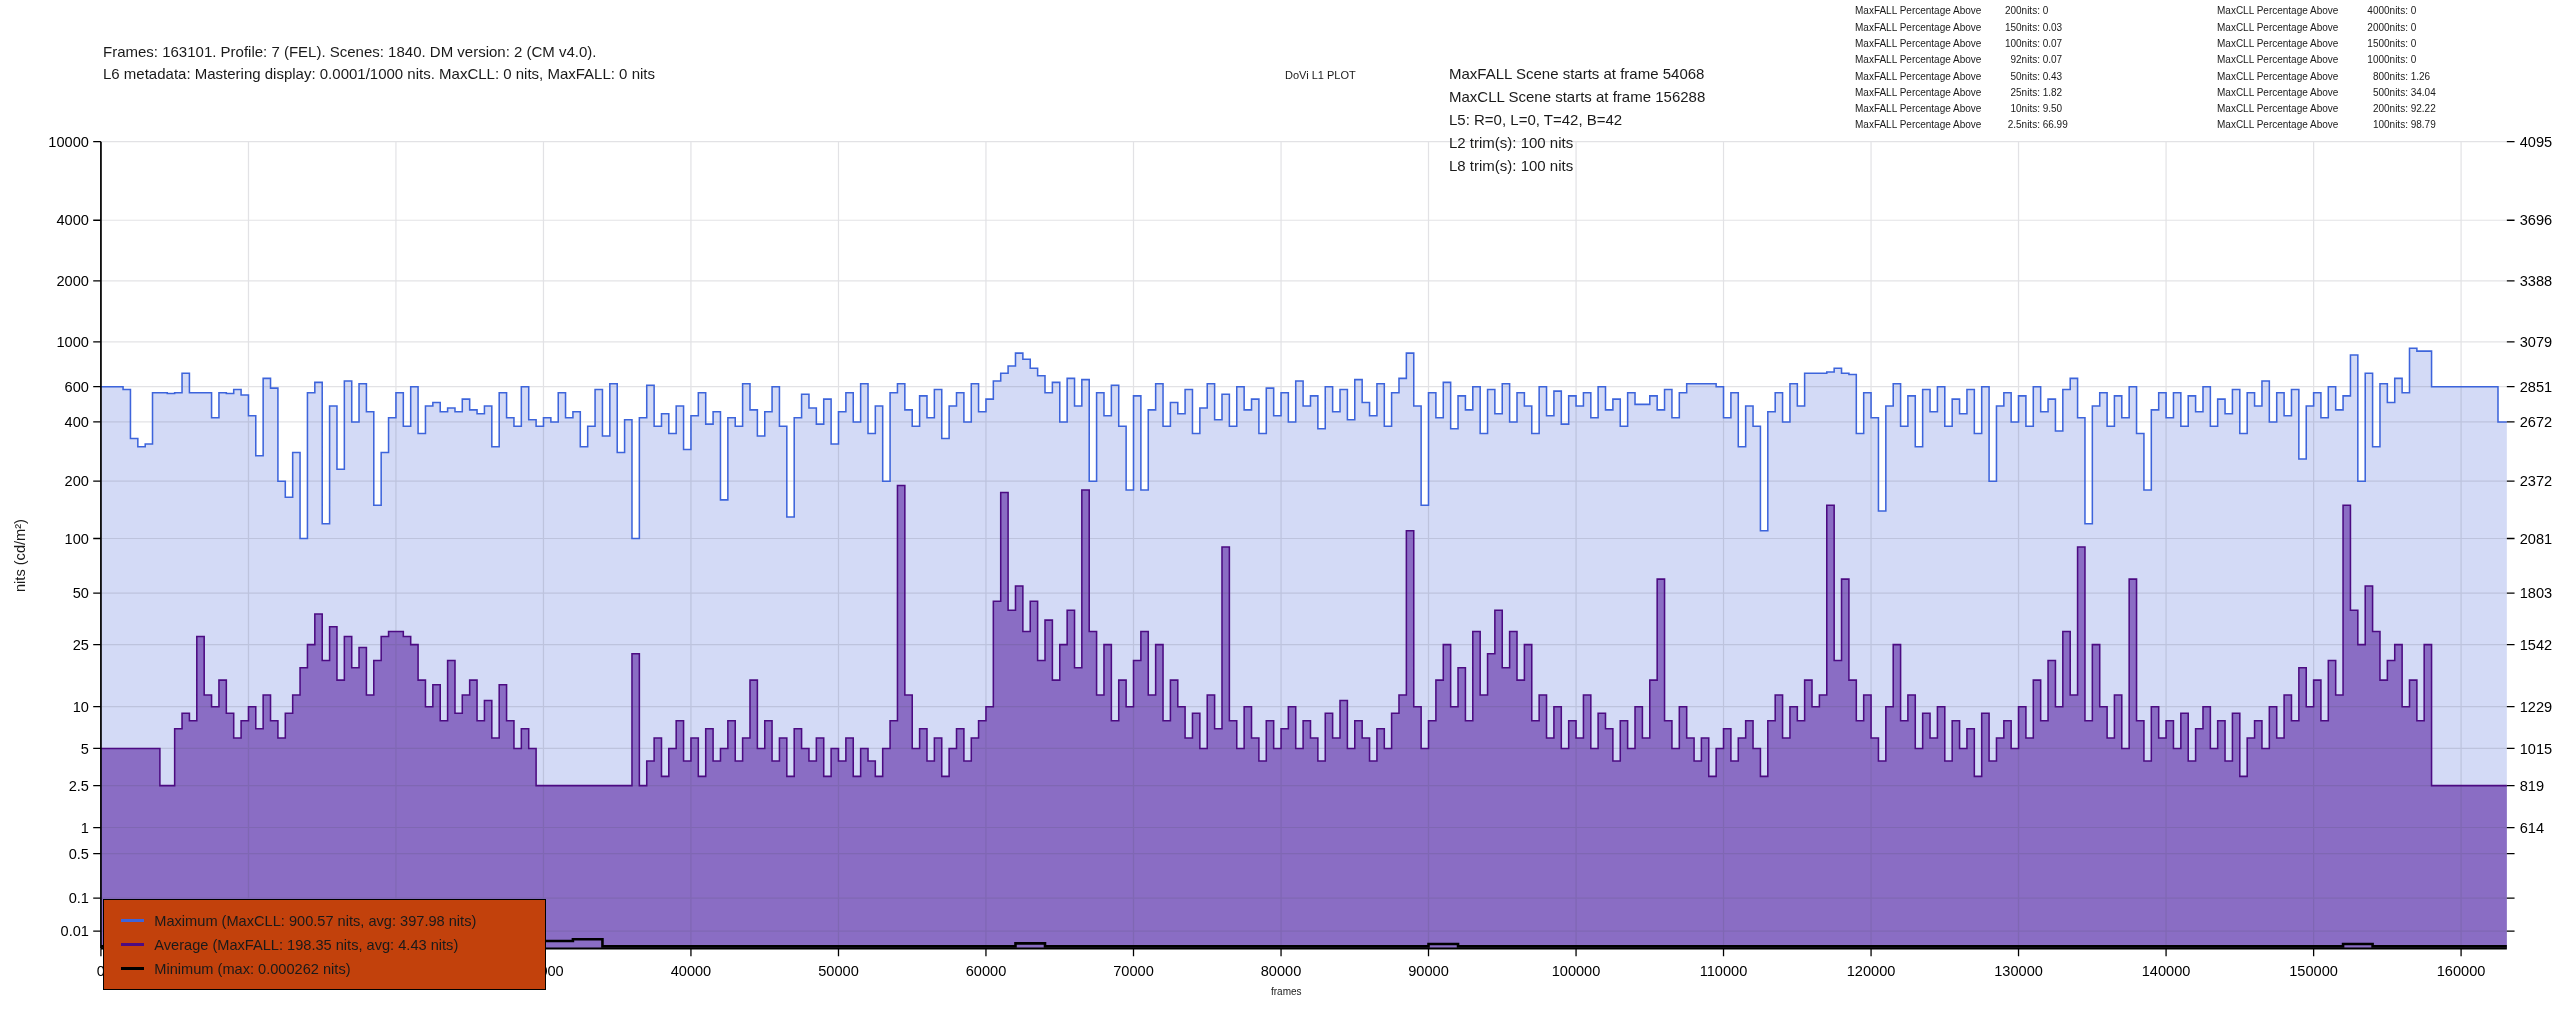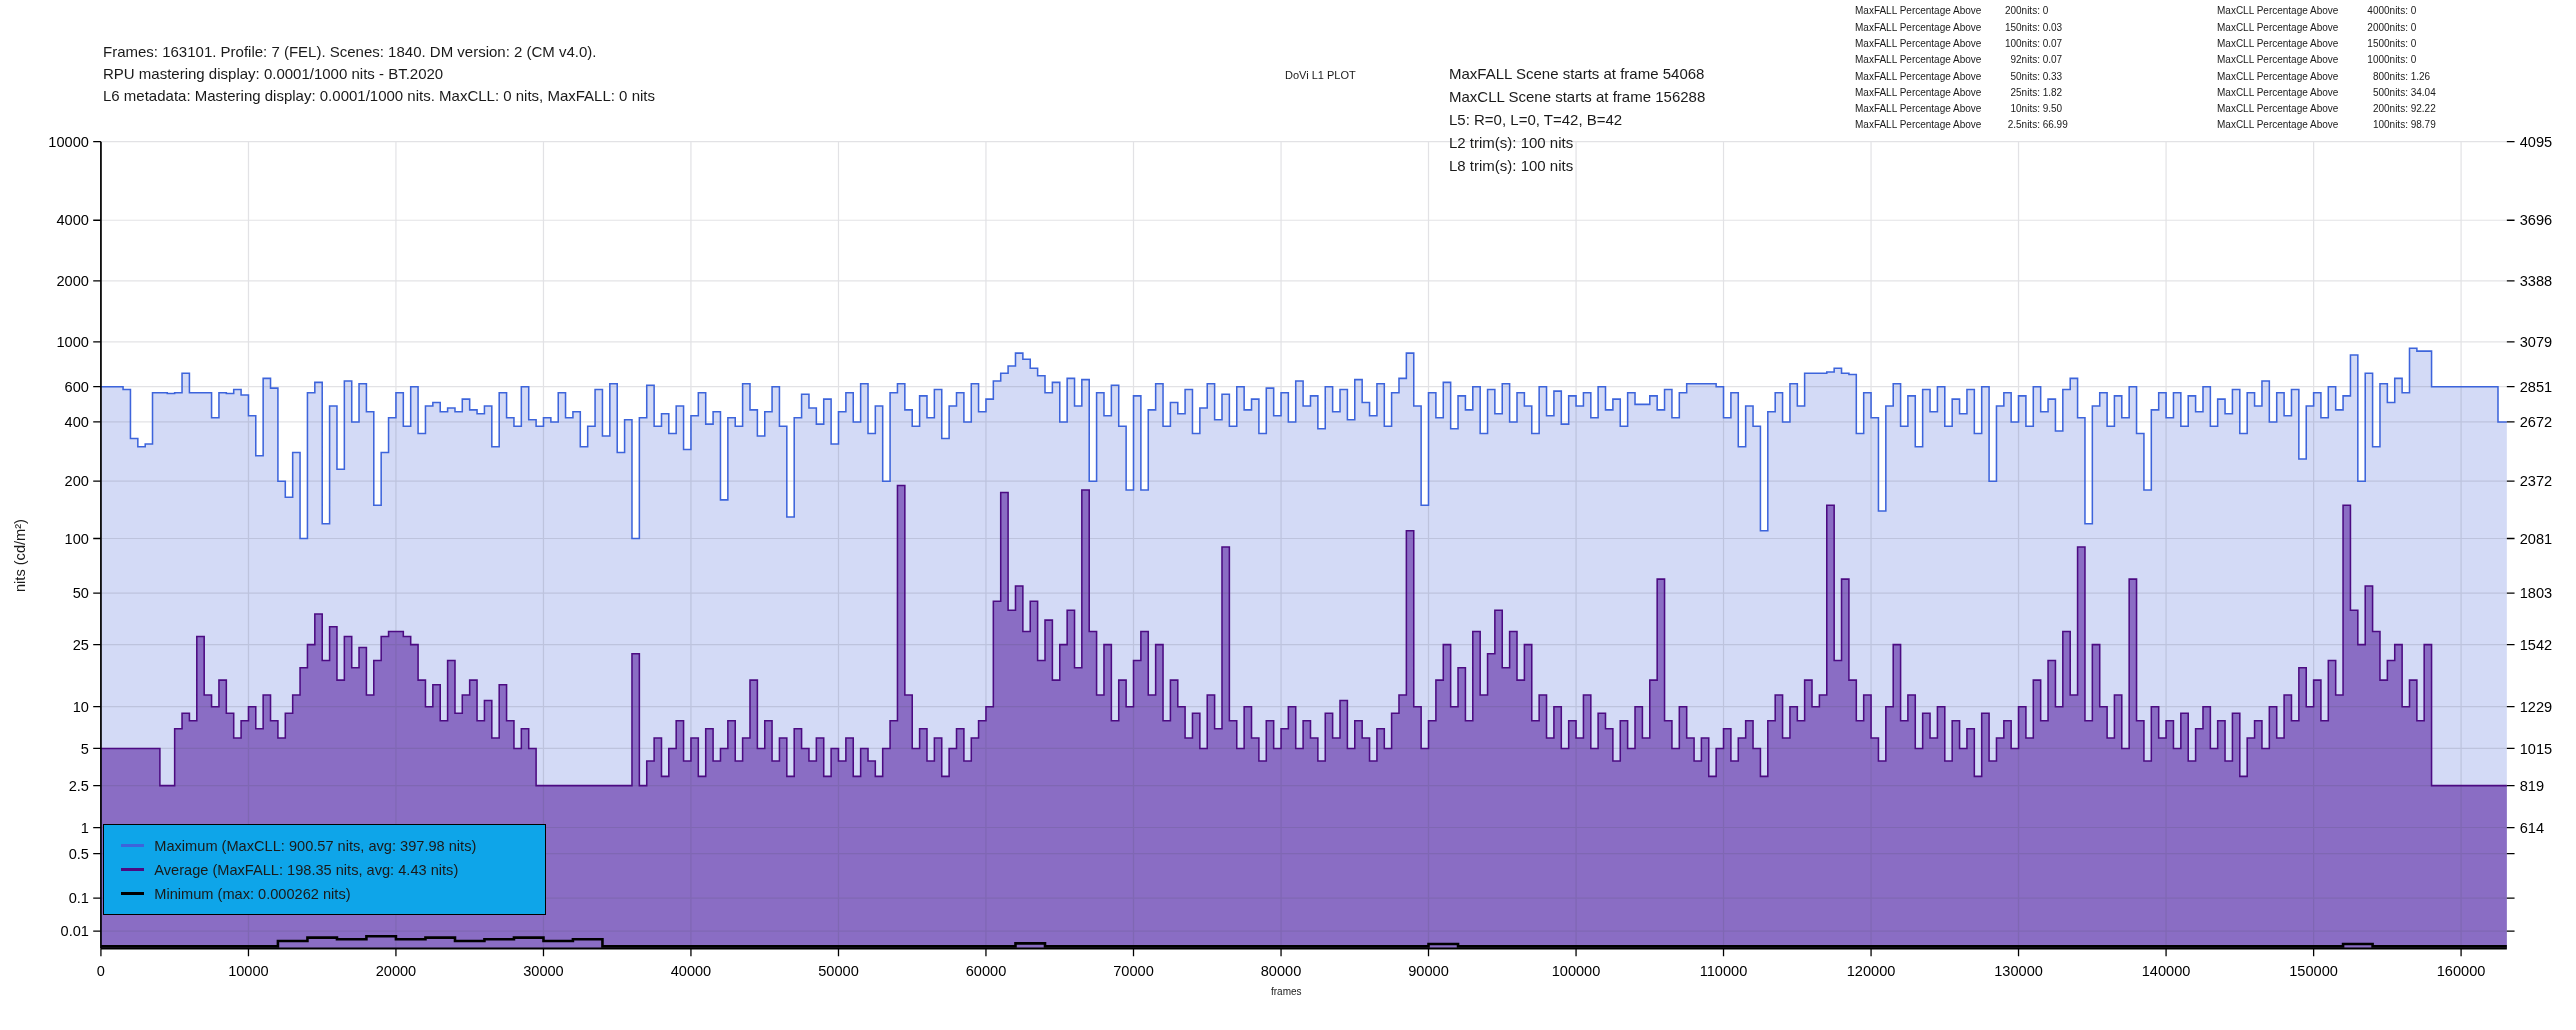--- a/index.html
+++ b/index.html
@@ -4,57 +4,56 @@
 <style>
   html,body{margin:0;padding:0;background:#fff;}
   #stage{position:relative;width:2576px;height:1030px;background:#fff;overflow:hidden;
          font-family:"Liberation Sans",sans-serif;color:#1a1a1a;}
   .abs{position:absolute;}
   .hdr{font-size:15px;line-height:22px;white-space:nowrap;}
   .scene{font-size:15px;line-height:23px;white-space:nowrap;margin-top:48px;}
   .stats{font-size:10px;line-height:16.3px;white-space:nowrap;}
   .stats .thr{display:inline-block;text-align:right;}
   .ctitle{font-size:11px;white-space:nowrap;}
-  #legend{left:103px;top:824px;width:443px;background:#0ea5e9;border:1.5px solid #000;
+  #legend{left:103px;top:899px;width:443px;background:#c2410c;border:1.5px solid #000;
           box-sizing:border-box;padding:8.6px 0 8.6px 0;z-index:5;}
   .lg-row{display:flex;align-items:center;height:24px;padding-left:17px;font-size:14.6px;white-space:nowrap;}
   .lg-dash{display:inline-block;width:23px;height:3.4px;margin-right:10.3px;flex:0 0 auto;}
   #ylab{left:12px;top:592px;font-size:14.6px;transform:rotate(-90deg);transform-origin:left top;white-space:nowrap;}
   #xlab{left:1271px;top:986px;font-size:10px;}
   svg text{font-family:"Liberation Sans",sans-serif;}
 </style>
 </head>
 <body>
 
 <div id="stage">
 
   <div class="abs hdr" style="left:103px;top:41px;">
     <div id="hdr-lines">
         <div>Frames: 163101. Profile: 7 (FEL). Scenes: 1840. DM version: 2 (CM v4.0).</div>
-        <div>RPU mastering display: 0.0001/1000 nits - BT.2020</div>
         <div>L6 metadata: Mastering display: 0.0001/1000 nits. MaxCLL: 0 nits, MaxFALL: 0 nits</div>
       </div>
   </div>
 
   <div class="abs ctitle" style="left:1285px;top:69px;">DoVi L1 PLOT</div>
 
   <div id="scene-lines" class="abs scene" style="left:1449px;top:13.7px;">
       <div>MaxFALL Scene starts at frame 54068</div>
       <div>MaxCLL Scene starts at frame 156288</div>
       <div>L5: R=0, L=0, T=42, B=42</div>
       <div>L2 trim(s): 100 nits</div>
       <div>L8 trim(s): 100 nits</div>
     </div>
 
   <div id="stats-fall" class="abs stats" style="left:1855px;top:3.4px;">
       <div><span>MaxFALL Percentage Above </span><span class="thr" style="width: 53px;">200nits</span><span>: 0</span></div>
       <div><span>MaxFALL Percentage Above </span><span class="thr" style="width: 53px;">150nits</span><span>: 0.03</span></div>
       <div><span>MaxFALL Percentage Above </span><span class="thr" style="width: 53px;">100nits</span><span>: 0.07</span></div>
       <div><span>MaxFALL Percentage Above </span><span class="thr" style="width: 53px;">92nits</span><span>: 0.07</span></div>
-      <div><span>MaxFALL Percentage Above </span><span class="thr" style="width: 53px;">50nits</span><span>: 0.33</span></div>
+      <div><span>MaxFALL Percentage Above </span><span class="thr" style="width: 53px;">50nits</span><span>: 0.43</span></div>
       <div><span>MaxFALL Percentage Above </span><span class="thr" style="width: 53px;">25nits</span><span>: 1.82</span></div>
       <div><span>MaxFALL Percentage Above </span><span class="thr" style="width: 53px;">10nits</span><span>: 9.50</span></div>
       <div><span>MaxFALL Percentage Above </span><span class="thr" style="width: 53px;">2.5nits</span><span>: 66.99</span></div>
     </div>
 
   <div id="stats-cll" class="abs stats" style="left:2217px;top:3.4px;">
       <div><span>MaxCLL Percentage Above </span><span class="thr" style="width: 64px;">4000nits</span><span>: 0</span></div>
       <div><span>MaxCLL Percentage Above </span><span class="thr" style="width: 64px;">2000nits</span><span>: 0</span></div>
       <div><span>MaxCLL Percentage Above </span><span class="thr" style="width: 64px;">1500nits</span><span>: 0</span></div>
       <div><span>MaxCLL Percentage Above </span><span class="thr" style="width: 64px;">1000nits</span><span>: 0</span></div>

